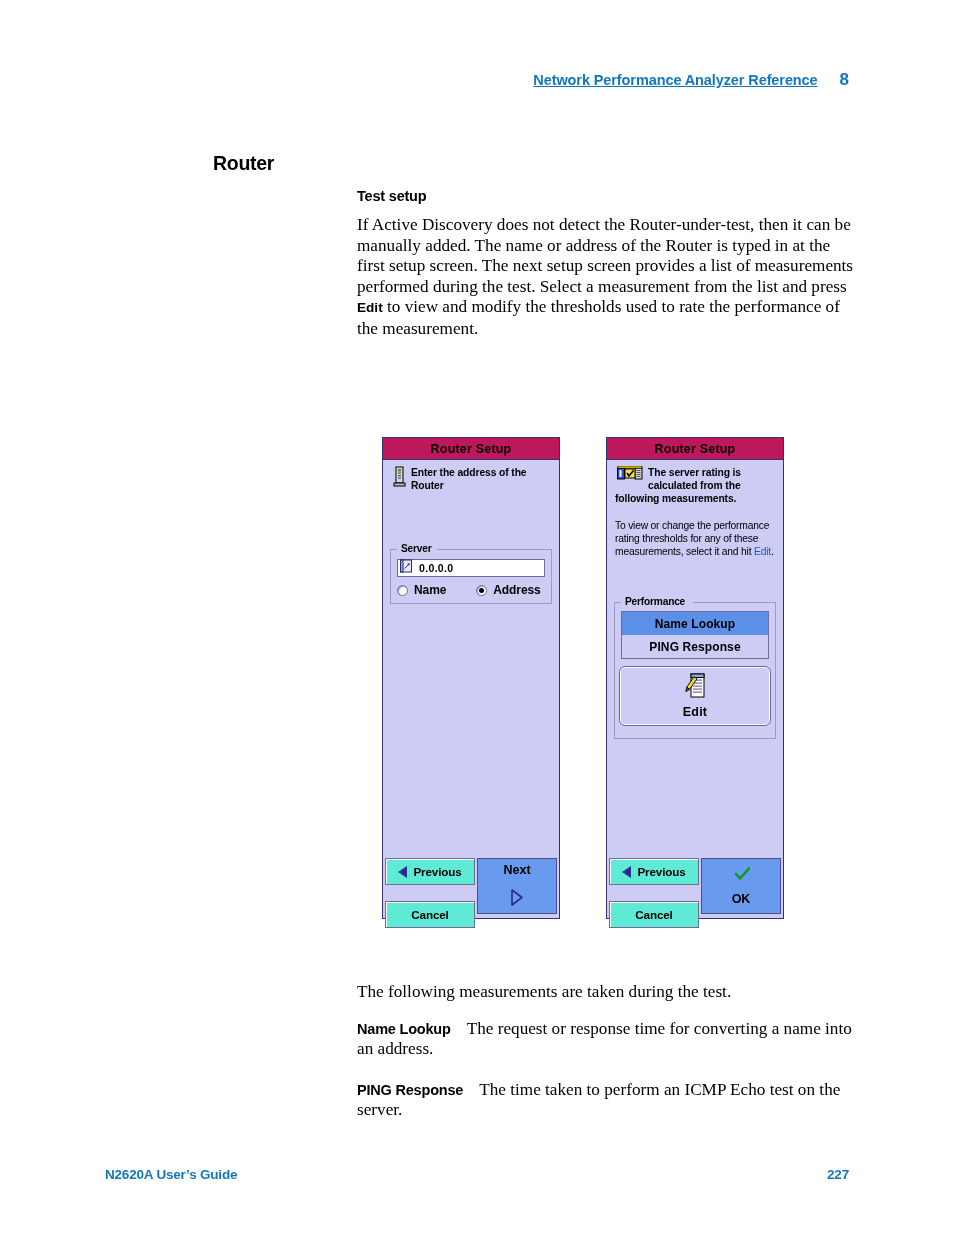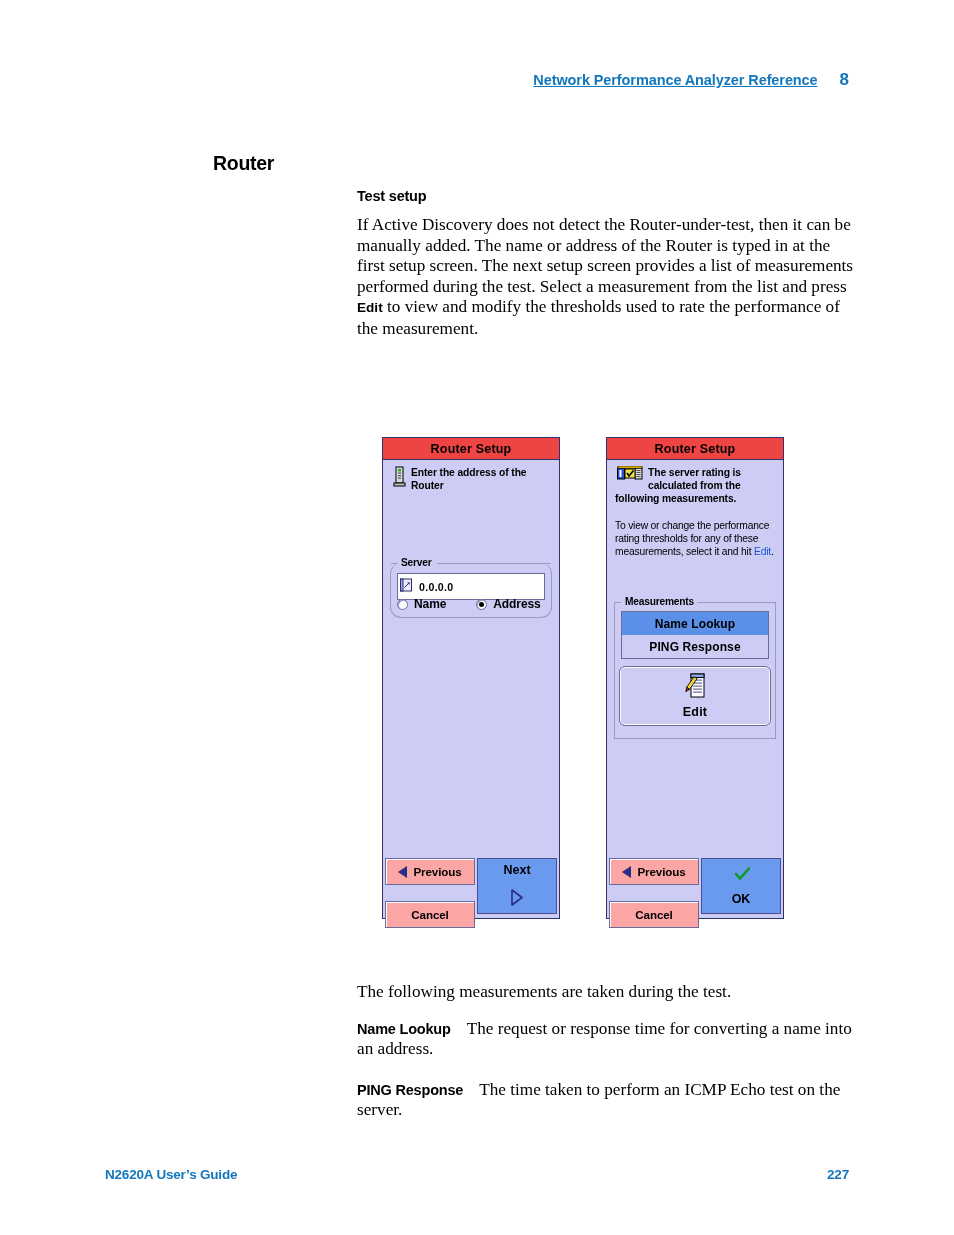--- a/index.html
+++ b/index.html
@@ -105,21 +105,21 @@
     border: 1px solid #33336b;
     box-sizing: border-box;
     font-family: "Liberation Sans", sans-serif;
     color: #000;
   }
   .dlg-left  { left: 0px; }
   .dlg-right { left: 224px; }
 
   .dlg-title {
     height: 21px;
-    background: #ef4444;
+    background: #be185d;
     border-bottom: 1px solid #33336b;
     display: flex;
     align-items: center;
     justify-content: center;
     font-size: 12.5px;
     font-weight: bold;
     letter-spacing: 0.2px;
   }
   .dlg-body {
     position: relative;
@@ -180,25 +180,25 @@
     left: 7px;
     background: #ccccf5;
     padding: 0 3px;
     font-size: 10.2px;
     font-weight: bold;
     letter-spacing: -0.2px;
     line-height: 13px;
   }
 
   
-  .server-box { top: 103px; height: 55px; border-radius: 11px; }
+  .server-box { top: 89px; height: 55px; }
   .addr-field {
     position: absolute;
     left: 6px; right: 6px; top: 10px;
-    height: 27px;
+    height: 18px;
     background: #ffffff;
     border: 1px solid #6b6b99;
     display: flex;
     align-items: center;
     box-sizing: border-box;
   }
   .addr-field .mini-icon { margin-left: 1px; }
   .addr-value {
     font-size: 10.6px;
     font-weight: bold;
@@ -286,21 +286,21 @@
     height: 62px;
   }
   .btn-stack {
     position: absolute;
     left: 2px;
     top: 2px;
     width: 90px;
   }
   .btn-sm {
     height: 27px;
-    background: #fca5a5;
+    background: #5eead4;
     border: 1px solid #6b6b99;
     box-shadow: inset 1px 1px 0 #ffffff;
     box-sizing: border-box;
     display: flex;
     align-items: center;
     justify-content: center;
     gap: 6px;
     font-size: 11.6px;
     font-weight: bold;
     letter-spacing: -0.1px;
@@ -464,21 +464,21 @@
       <div class="intro2">
         <span>To view or change the performance rating thresholds for any of these measurements, select it and hit </span><span class="link-edit">Edit</span><span>.</span>
       </div>
 
       <div class="groupbox meas-box">
         <div class="gb-top">
             <span class="seg-l"></span>
             <span style="width:72px"></span>
             <span class="seg-r"></span>
           </div>
-        <div class="gb-legend">Measurements</div>
+        <div class="gb-legend">Performance</div>
 
         <div class="meas-list">
           <div class="meas-item sel">Name Lookup</div>
           <div class="meas-item alt">PING Response</div>
         </div>
 
         <div class="edit-btn">
           <span>
             <svg width="22" height="26" viewBox="0 0 22 26">
               <rect x="7" y="1" width="13" height="23" fill="#ffffff" stroke="#000" stroke-width="1"></rect>

